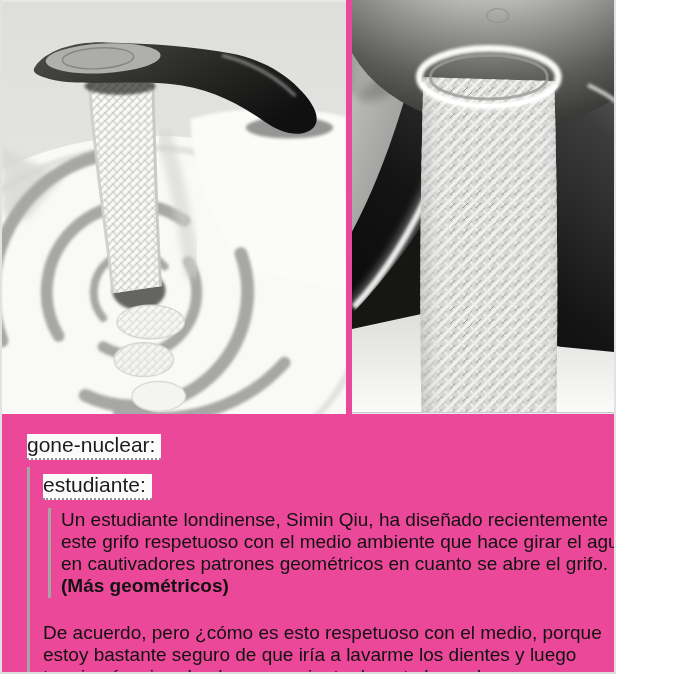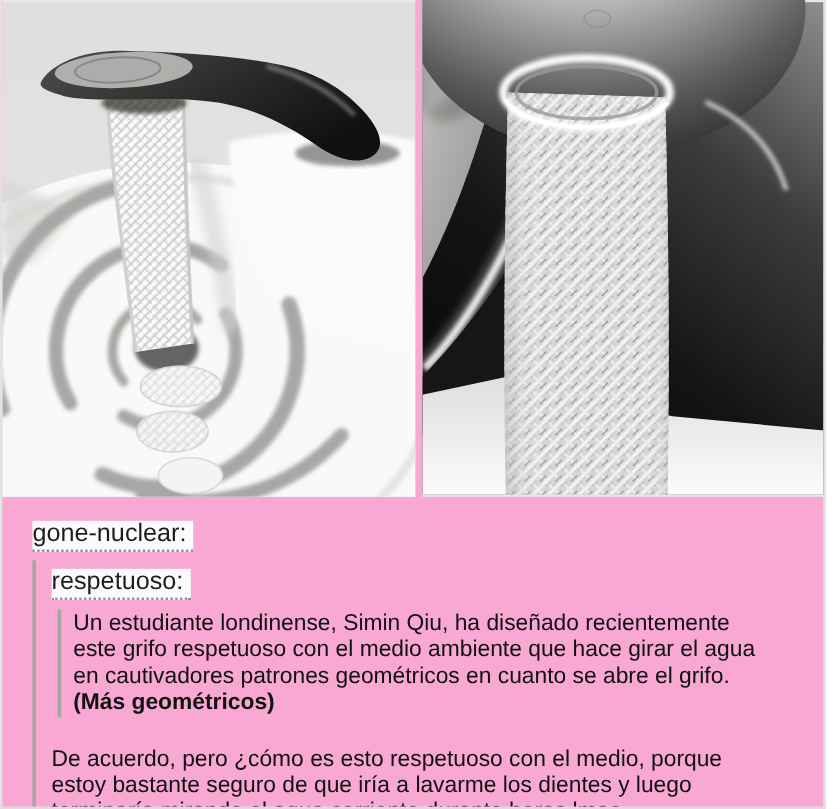--- a/index.html
+++ b/index.html
@@ -1,19 +1,19 @@
 <!DOCTYPE html>
 <html><head>
 <meta charset="utf-8">
 <style>
   html,body{margin:0;padding:0;background:#ffffff;}
   body{font-family:"Liberation Sans","DejaVu Sans",sans-serif;color:#1a1a1a;}
   .page{
-    width:688px;height:674px;box-sizing:border-box;margin:0;
-    background:#f9a8d4;overflow:hidden;position:relative;
+    width:616px;height:674px;box-sizing:border-box;margin:0;
+    background:#ec4899;overflow:hidden;position:relative;
     border-left:2px solid #e2e2e2;border-right:2px solid #e2e2e2;border-bottom:2px solid #dcdcdc;
   }
   .photos{display:flex;gap:6px;width:696px;}
   .photo{display:block;flex:0 0 auto;background:#e8e8e6;}
   .text-area{padding:20px 8px 0 25px;}
   .author-line{line-height:1;}
   .author{
     display:inline-block;font-size:21px;color:#1c1c1c;
     border-bottom:2px dotted #929292;padding:0 6px 3px 0;
     background:#fbfbfb;cursor:pointer;text-decoration:none;
@@ -195,21 +195,21 @@
   </div>
 
   <div class="text-area">
 
     <div class="author-line">
       <a class="author">gone-nuclear:</a>
     </div>
 
     <blockquote class="bq-outer">
       <div class="author-line">
-        <a class="author">respetuoso:</a>
+        <a class="author">estudiante:</a>
       </div>
 
       <blockquote class="bq-inner">
         <p class="quote-text">Un estudiante londinense, Simin Qiu, ha diseñado recientemente
 este grifo respetuoso con el medio ambiente que hace girar el agua
 en cautivadores patrones geométricos en cuanto se abre el grifo.</p>
         <p class="quote-text"><span class="quote-link">(Más geométricos)</span></p>
       </blockquote>
 
       <p class="comment">De acuerdo, pero ¿cómo es esto respetuoso con el medio, porque

